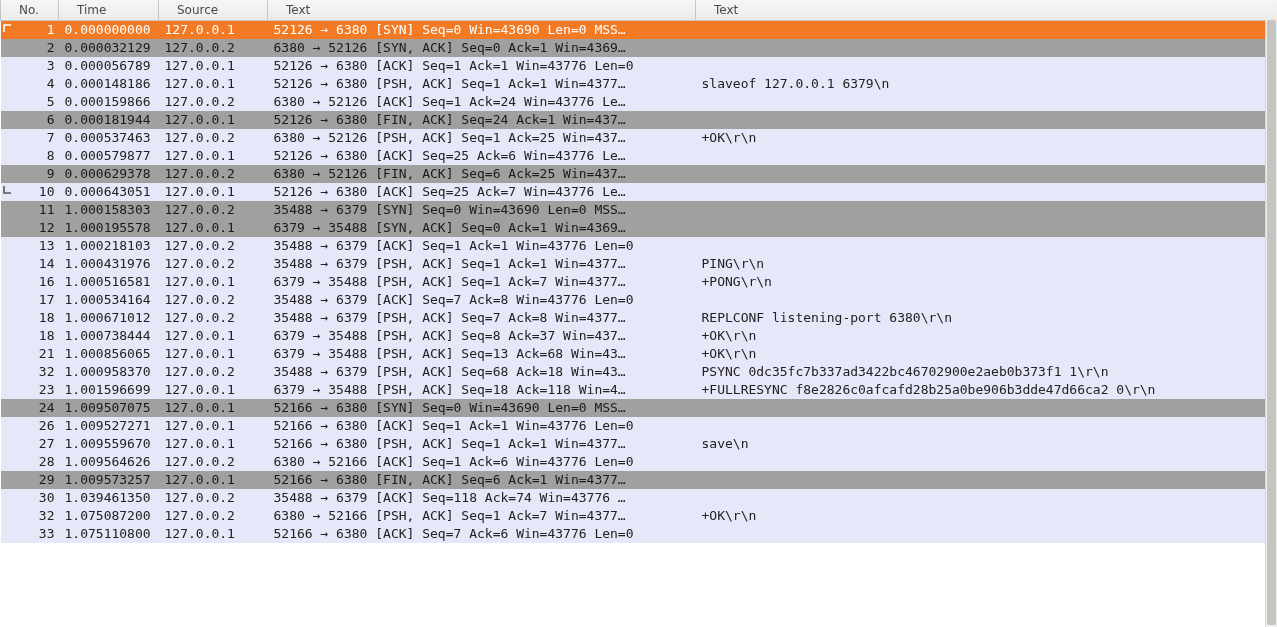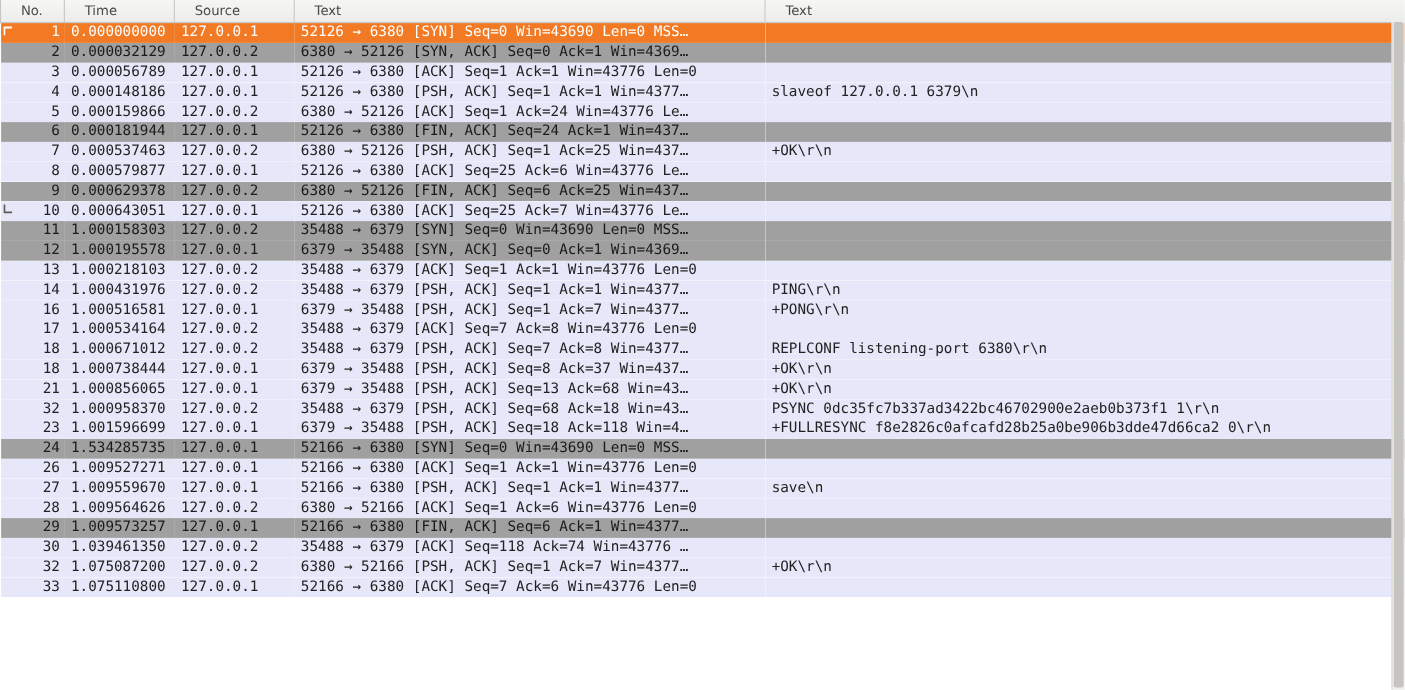--- a/index.html
+++ b/index.html
@@ -242,21 +242,21 @@
       </tr>
       <tr class="row-light">
         <td class="col-no">23</td>
         <td class="col-time">1.001596699</td>
         <td class="col-src">127.0.0.1</td>
         <td class="col-info">6379 → 35488 [PSH, ACK] Seq=18 Ack=118 Win=4…</td>
         <td class="col-text">+FULLRESYNC f8e2826c0afcafd28b25a0be906b3dde47d66ca2 0\r\n</td>
       </tr>
       <tr class="row-gray">
         <td class="col-no">24</td>
-        <td class="col-time">1.534285735</td>
+        <td class="col-time">1.009507075</td>
         <td class="col-src">127.0.0.1</td>
         <td class="col-info">52166 → 6380 [SYN] Seq=0 Win=43690 Len=0 MSS…</td>
         <td class="col-text"></td>
       </tr>
       <tr class="row-light">
         <td class="col-no">26</td>
         <td class="col-time">1.009527271</td>
         <td class="col-src">127.0.0.1</td>
         <td class="col-info">52166 → 6380 [ACK] Seq=1 Ack=1 Win=43776 Len=0</td>
         <td class="col-text"></td>

